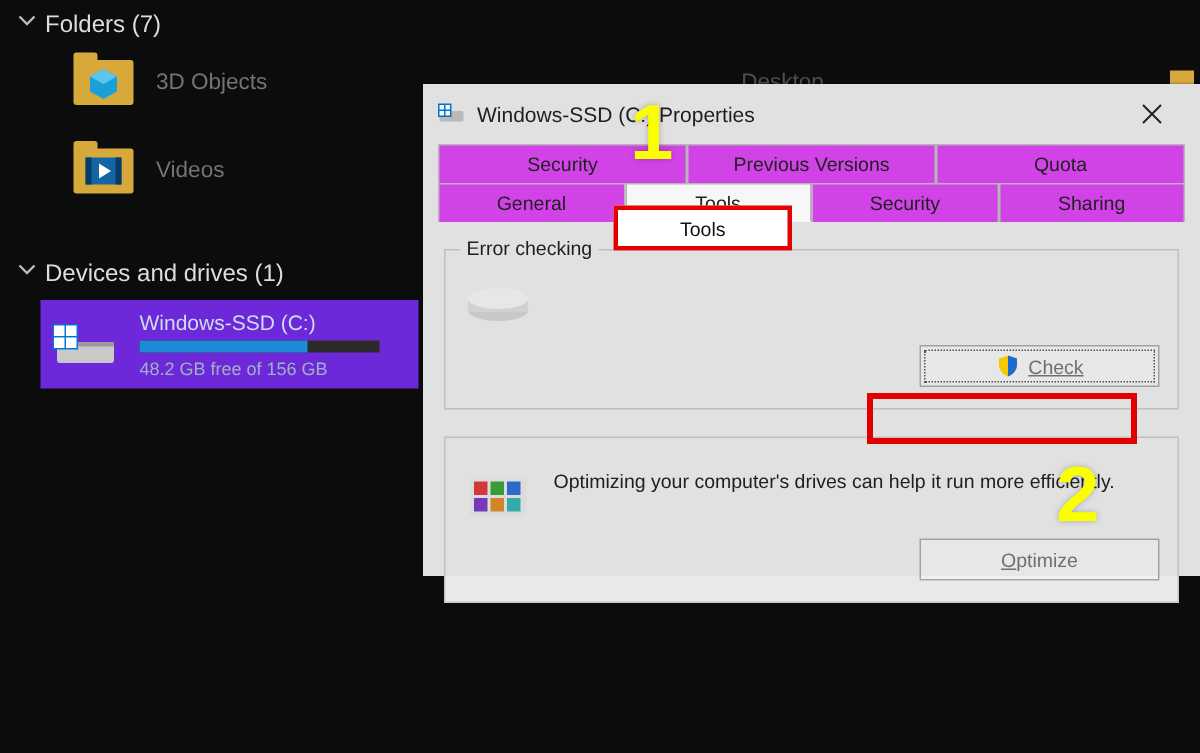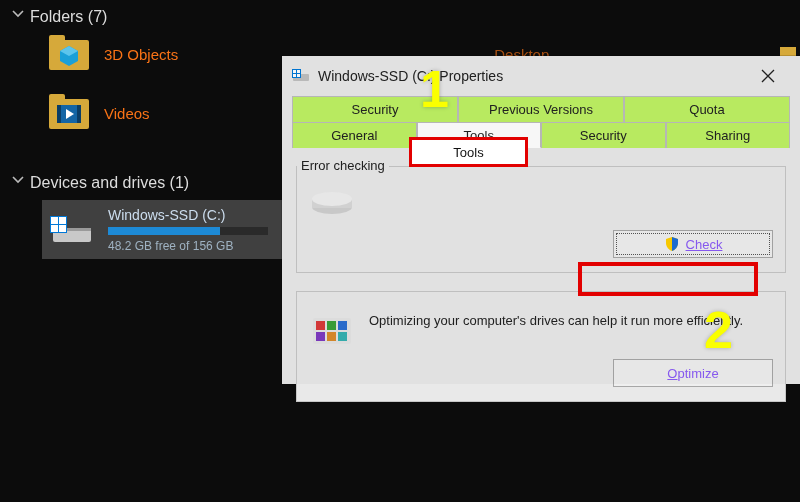--- a/index.html
+++ b/index.html
@@ -13,23 +13,23 @@
     color: #fff;
     overflow: hidden;
     position: relative;
   }
   
   .explorer { position:absolute; inset:0; padding:4px 10px 10px 18px; }
   .section-header { display:flex; gap:6px; font-size:16px; color:#ddd; margin:4px 0 8px -6px;}
   .chev { width:12px; height:12px; }
   .folders-row { display:flex; gap:260px; padding-left:30px; }
   .folder-item { display:flex; align-items:center; gap:14px; margin-bottom:18px;}
-  .folder-label { font-size:15px; color:#f97316; }
+  .folder-label { font-size:15px; color:#737373; }
   .devices { margin-top:22px; }
-  .drive-row { display:flex; align-items:center; gap:14px; padding:6px 8px; background:#404040; width:252px; margin-left:24px;}
+  .drive-row { display:flex; align-items:center; gap:14px; padding:6px 8px; background:#6d28d9; width:252px; margin-left:9px;}
   .drive-text { display:flex; flex-direction:column; gap:4px; }
   .drive-name { color:#cde; font-size:14px; }
   .drive-sub  { color:#9fb2c2; font-size:12px; }
   .drive-bar  { width:160px; height:8px; background:#2a2a2a; position:relative; }
   .drive-bar > div { position:absolute; inset:0 30% 0 0; background:#1d8ad6; }
   .partial-icon { position:absolute; right:4px; top:47px; width:16px; height:28px; background:#d6a93a; }
 
   
   .dialog {
     position:absolute;
@@ -43,44 +43,44 @@
   .titlebar .ticon { margin-right:8px; }
   .titlebar .title { font-size:14px; }
   .close-btn { margin-left:auto; width:44px; height:30px; display:flex; align-items:center; justify-content:center; }
   .close-btn svg { stroke:#222; }
 
   .tabs { position:relative; padding:0 10px; }
   .tabrow { display:flex; }
   .tab {
     flex:1; height:26px; display:flex; align-items:center; justify-content:center;
     font-size:13px; color:#222; border:1px solid #bcbcbc; border-bottom:none;
-    background:#bef264;
+    background:#d946ef;
   }
   .tabrow.bottom .tab { border-top:1px solid #bcbcbc; }
   .tab.active { background:#fff; border-bottom:1px solid #fff; }
 
   .groupbox {
     margin:18px 14px 0 14px;
     border:1px solid #c6c6c6;
     padding:10px 12px 14px 12px;
     position:relative;
     background:#e9e9e9;
   }
   .groupbox .legend {
-    position:absolute; top:-9px; left:0;
+    position:absolute; top:-9px; left:10px;
     background:#e9e9e9; padding:0 4px; font-size:13px; color:#222;
   }
   .g-body { display:flex; gap:14px; align-items:flex-start; margin-top:10px;}
   .g-text { font-size:13px; color:#222; line-height:1.35; flex:1; }
   .g-actions { display:flex; justify-content:flex-end; margin-top:8px; }
   .winbtn {
     min-width:160px; height:28px;
     background:#efefef; border:1px solid #a7a7a7;
     display:flex; align-items:center; justify-content:center; gap:6px;
-    font-size:13px; color:#8b5cf6;
+    font-size:13px; color:#737373;
   }
   .winbtn.focused { outline:1px dotted #555; outline-offset:-4px; }
   .winbtn u { text-decoration:underline; }
   .shield { width:16px; height:16px; }
 
   
   .hl-red { position:absolute; border:3px solid #e20000; pointer-events:none; }
   .hl-tools { left:409px; top:137px; width:119px; height:30px; background:#fff; z-index:5; display:flex; align-items:center; justify-content:center; color:#111; font-size:13px;}
   .hl-check { left:578px; top:262px; width:180px; height:34px; z-index:6; border-width:4px;}
   .anno { position:absolute; font-size:52px; font-weight:700; color:#faff00;

